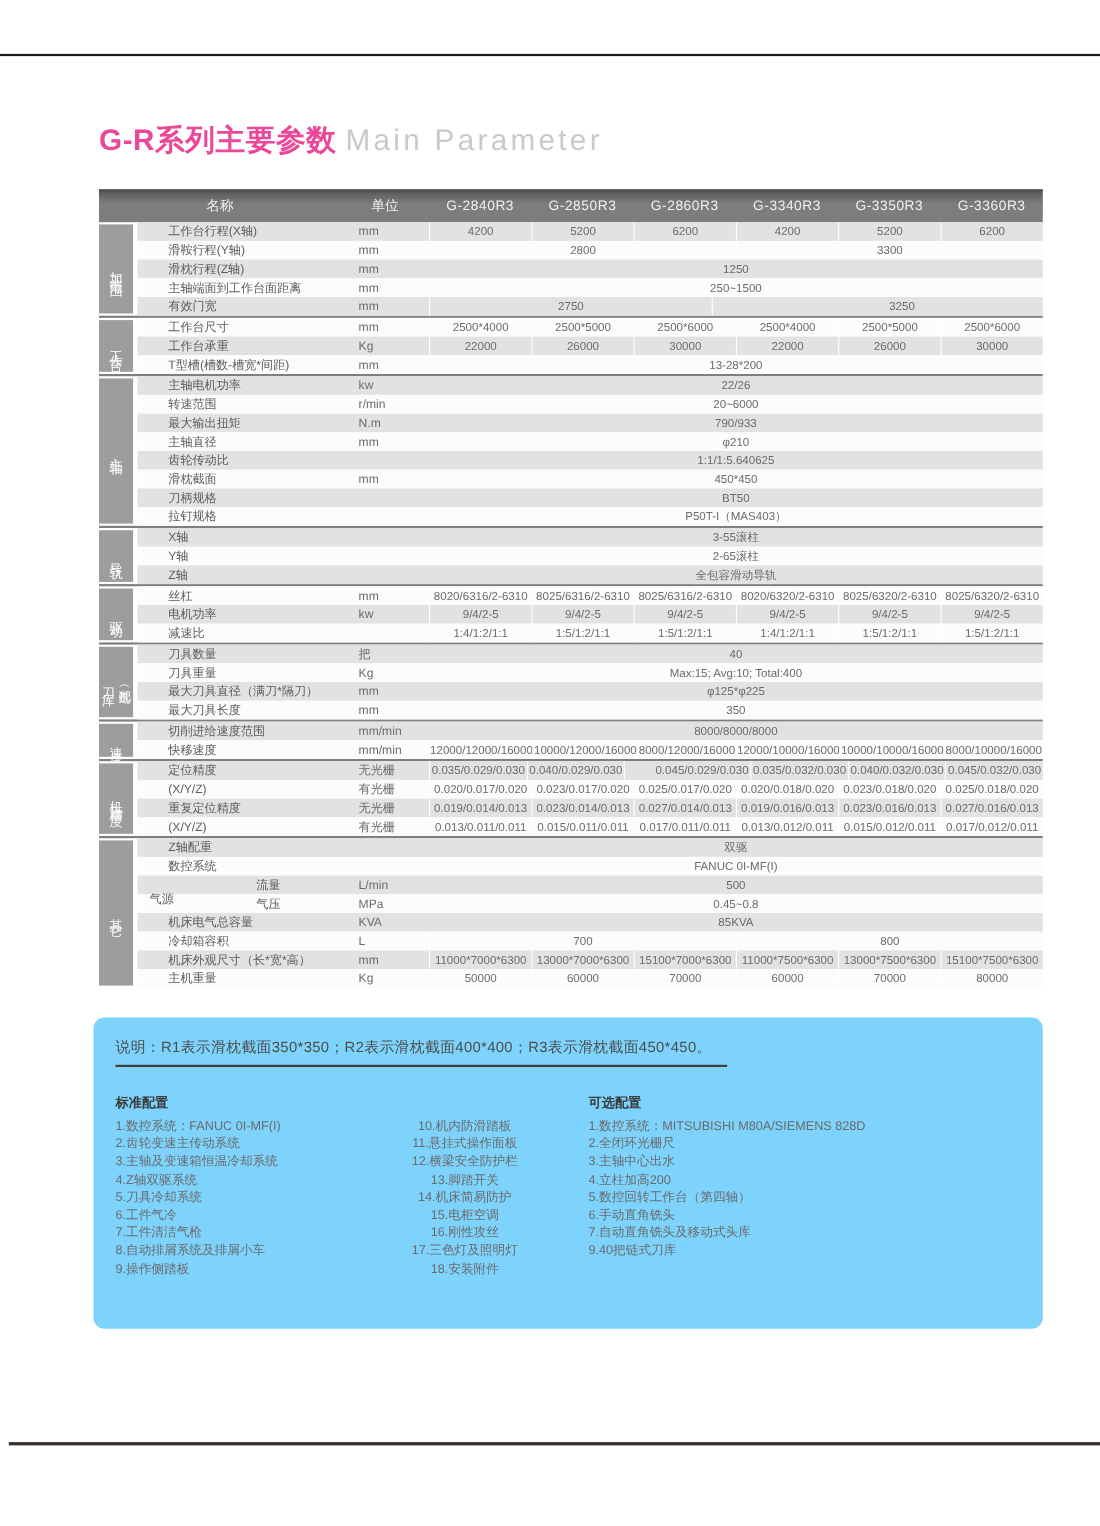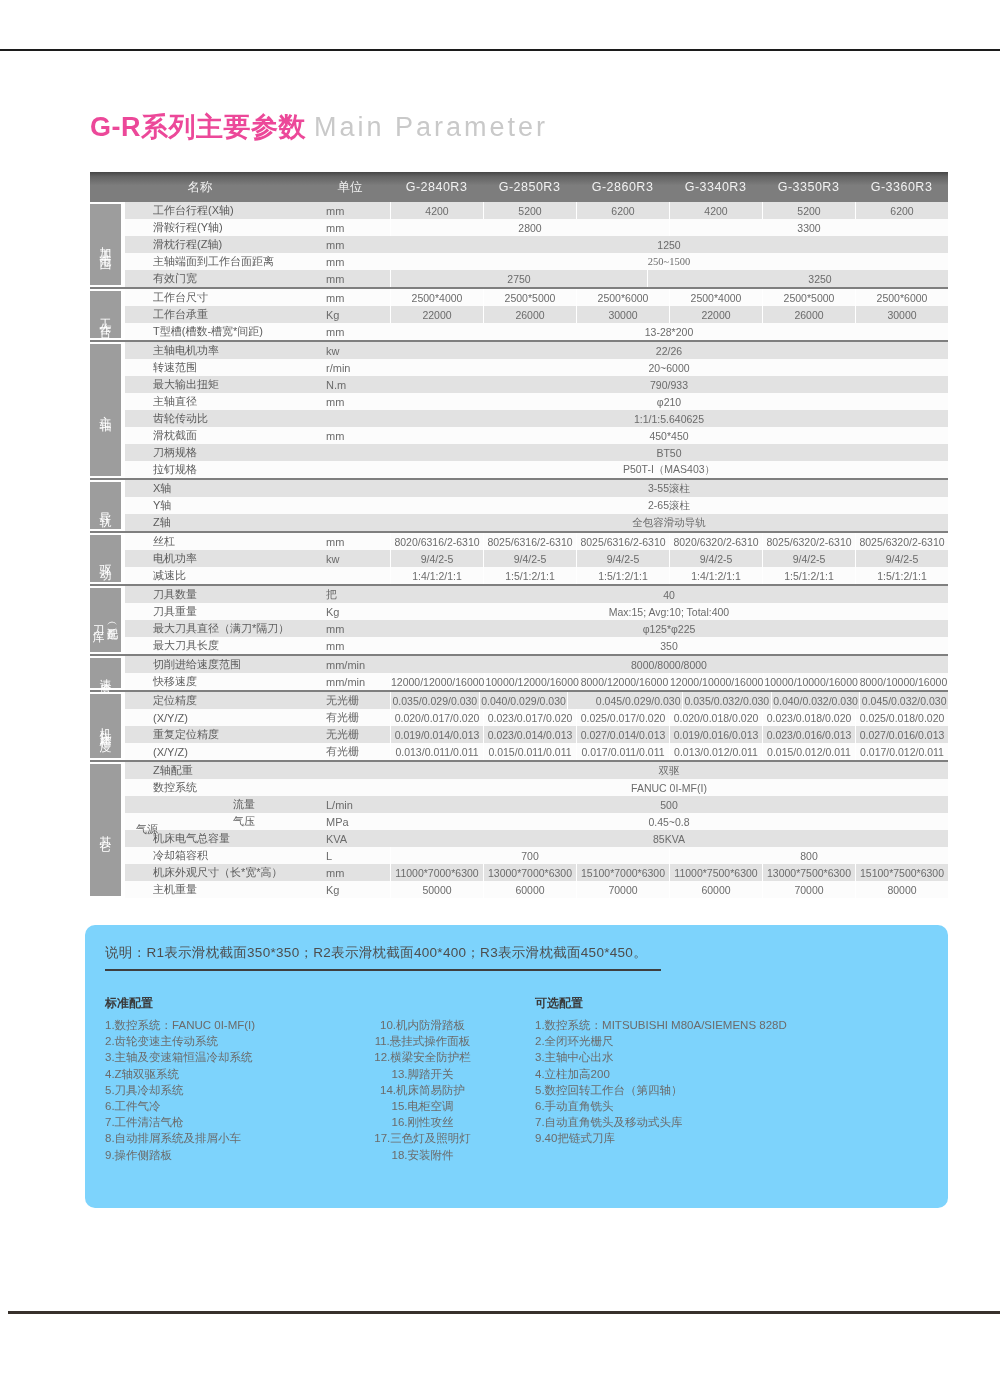--- a/index.html
+++ b/index.html
@@ -35,21 +35,21 @@
   .row{display:flex;height:17px;font-size:11px;color:#6b6b6b;}
   .row.g{background:#e2e2e2;}
   .row.w{background:#fcfcfc;}
   .c-label{width:185px;box-sizing:border-box;padding-left:28px;display:flex;align-items:center;
     color:#5c5c5c;position:relative;white-space:nowrap;}
   .c-unit{width:80px;box-sizing:border-box;padding-left:16px;display:flex;align-items:center;}
   .c-vals{flex:1;display:flex;}
   .vcell{display:flex;align-items:center;justify-content:center;text-align:center;white-space:nowrap;
     font-size:10.5px;}
   .vcell.sep{border-left:1px solid #ffffff;}
-  .group-main{position:absolute;left:11px;top:16px;height:200%;display:flex;align-items:center;}
+  .group-main{position:absolute;left:11px;top:4px;height:200%;display:flex;align-items:center;}
   .sub-label{margin-left:80px;}
 
   
   .notes{position:absolute;left:85px;top:925px;width:863px;height:283px;background:#7dd3fc;
     border-radius:10px;box-sizing:border-box;padding:18px 20px 0 20px;}
   .remark{display:inline-block;font-size:13.5px;color:#4d4d4d;letter-spacing:0.3px;
     border-bottom:2px solid #3f3f3f;padding:0 14px 7px 0;}
   .cfg{display:flex;margin-top:24px;font-size:11.5px;color:#6b6b6b;}
   .cfg-std{width:430px;display:flex;flex-direction:column;}
   .cfg-opt{flex:1;display:flex;flex-direction:column;}
@@ -119,21 +119,21 @@
             <div class="c-vals">
               <div class="vcell" style="flex-grow: 6; flex-basis: 0px;">1250</div>
             </div>
           </div>
           <div class="row w">
             <div class="c-label">
               <span>主轴端面到工作台面距离</span>
             </div>
             <div class="c-unit">mm</div>
             <div class="c-vals">
-              <div class="vcell" style="flex-grow: 6; flex-basis: 0px; font-family: Liberation Serif, serif;">250~1500</div>
+              <div class="vcell" style="flex-grow: 6; flex-basis: 0px;">250~1500</div>
             </div>
           </div>
           <div class="row g">
             <div class="c-label">
               <span>有效门宽</span>
             </div>
             <div class="c-unit">mm</div>
             <div class="c-vals">
               <div class="vcell sep" style="flex-grow: 3; flex-basis: 0px;">2750</div>
               <div class="vcell sep" style="flex-grow: 3; flex-basis: 0px; padding-left: 44px;">3250</div>

